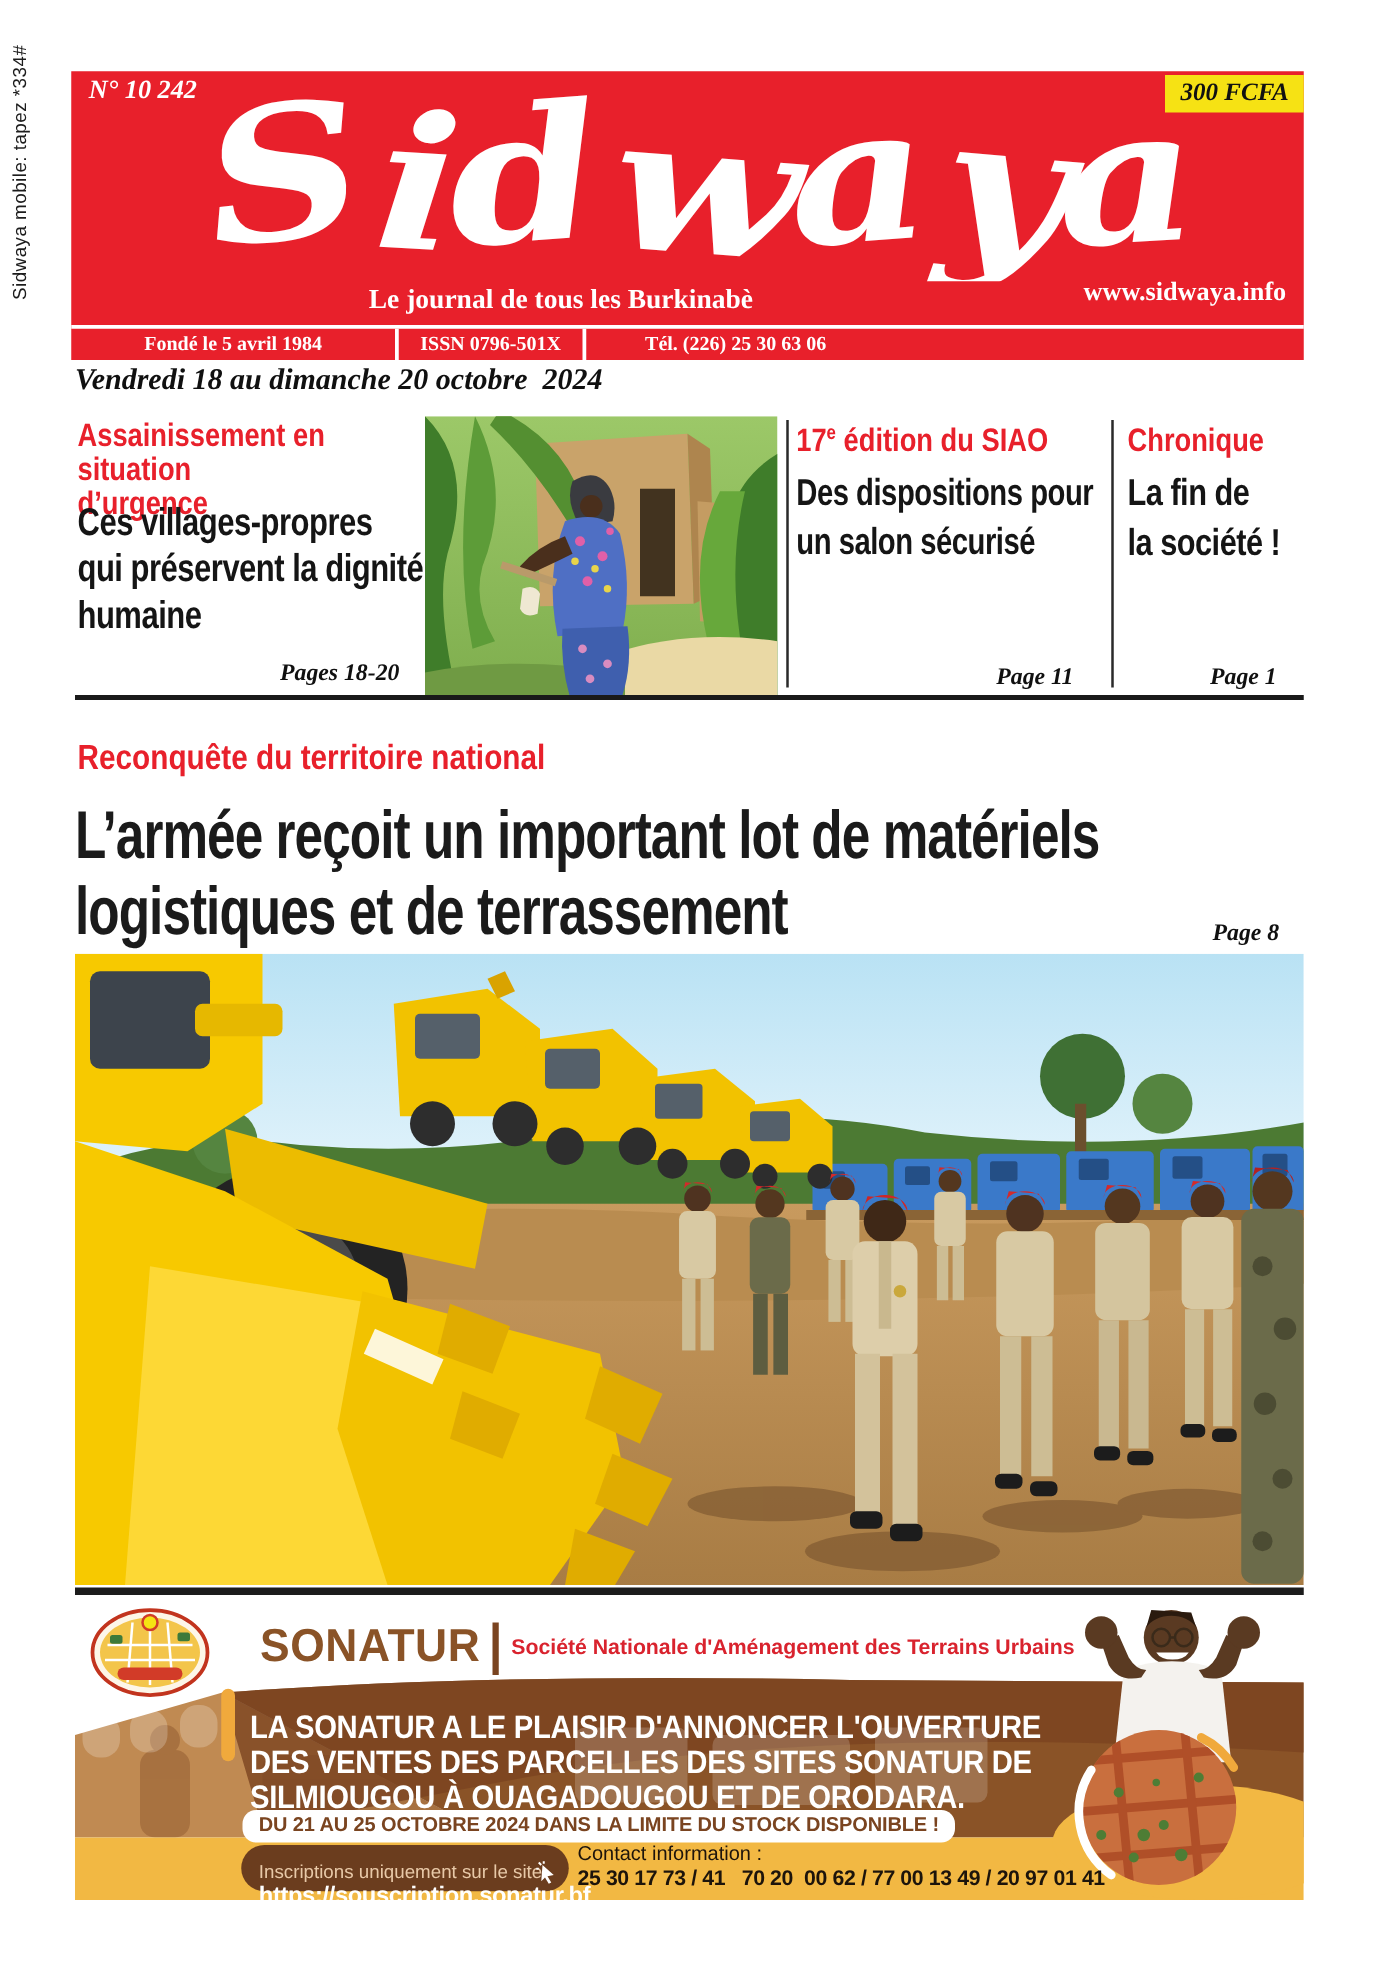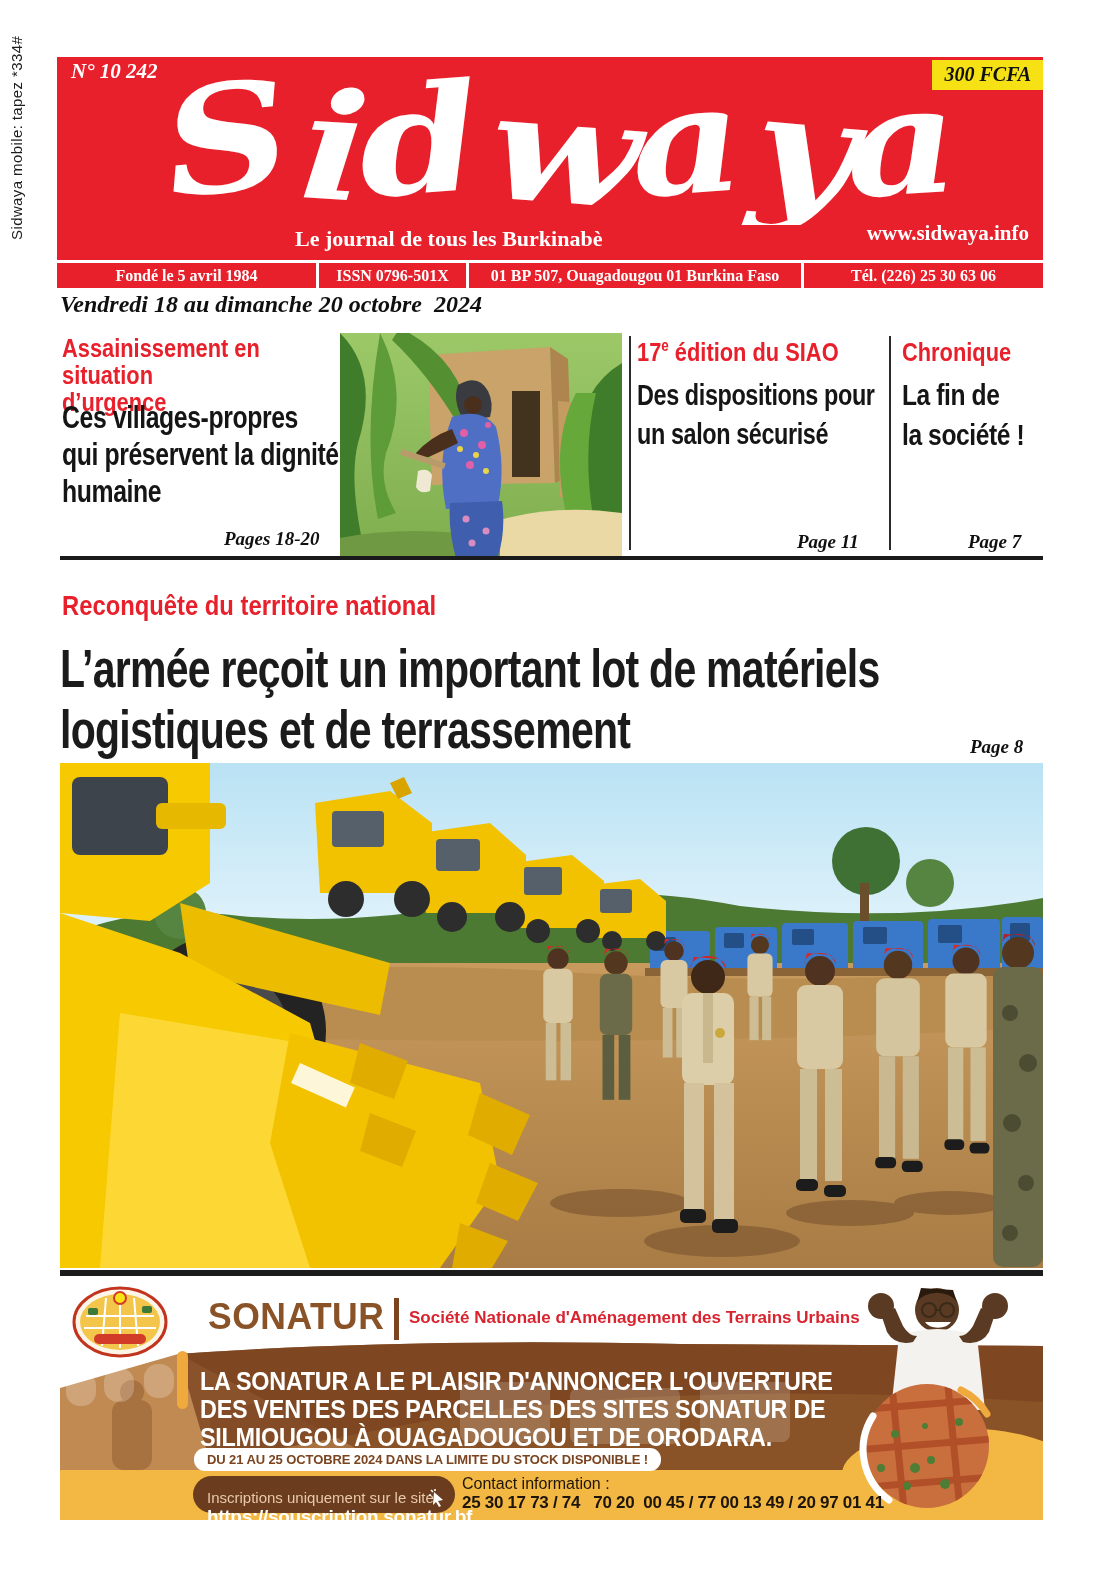--- a/index.html
+++ b/index.html
@@ -59,21 +59,21 @@
   .ad{left:60px;top:1282px;width:983px;height:238px;}
   .ad-brand{left:148px;top:14px;color:#8a5327;font-size:37px;font-weight:bold;
             letter-spacing:.5px;transform:scaleX(.96);transform-origin:0 0;}
   .ad-div{left:334px;top:16px;width:5px;height:42px;background:#7a4420;}
   .ad-sub{left:349px;top:26px;color:#d9232e;font-size:17px;font-weight:bold;}
   .ad-bar{left:117px;top:69px;width:11px;height:58px;background:#f0a93c;border-radius:6px;}
   .ann{color:#fff;font-weight:bold;font-size:26px;transform:scaleX(.9);transform-origin:0 0;
        width:760px;letter-spacing:-.3px;}
   .ann1{left:140px;top:84px;} .ann2{left:140px;top:112px;} .ann3{left:140px;top:140px;}
   .period{left:134px;top:166px;background:#fff;border-radius:11px;color:#7a4420;
-          font-size:13px;font-weight:bold;padding:4px 13px;letter-spacing:-.1px;white-space:nowrap;}
+          font-size:16px;font-weight:bold;padding:4px 13px;letter-spacing:-.1px;white-space:nowrap;}
   .urlpill{left:133px;top:194px;width:262px;height:37px;background:#6b3d1e;border-radius:19px;
            color:#fff;padding:2px 14px;box-sizing:border-box;}
   .urlnote{display:block;font-size:15px;color:#e8c9a8;margin-top:11px;}
   .urltxt{display:block;font-size:19px;font-weight:bold;letter-spacing:-.3px;}
   .cursor-ic{position:absolute;right:8px;top:12px;}
   .contact-label{left:402px;top:193px;color:#1d140b;font-size:16px;}
   .contact-nums{left:402px;top:211px;color:#1d140b;font-size:17px;font-weight:bold;white-space:pre;letter-spacing:-.3px;}
   .man-svg{left:795px;top:-2px;}
   .circle-svg{left:795px;top:94px;}
 </style>
@@ -89,21 +89,20 @@
     <text x="415" y="122" text-anchor="middle" fill="#ffffff" font-family="DejaVu Serif, serif" font-style="italic" font-weight="bold" font-size="148" textLength="790" lengthAdjust="spacingAndGlyphs">
       <tspan rotate="-7 4 -5 5 -5 6 -4">Sidwaya</tspan>
     </text>
   </svg>
   <div class="abs tagline">Le journal de tous les Burkinabè</div>
   <div class="abs website">www.sidwaya.info</div>
   <div class="abs m-sep"></div>
   <div class="abs infobar">
     <div class="cell" style="width:259px">Fondé le 5 avril 1984</div>
     <div class="cell" style="width:147px">ISSN 0796-501X</div>
-    <div class="cell" style="width:332px">01 BP 507, Ouagadougou 01 Burkina Faso</div>
     <div class="cell" style="width:239px">Tél. (226) 25 30 63 06</div>
   </div>
 </div>
 
 <div class="abs dateline">Vendredi 18 au dimanche 20 octobre  2024</div>
 
 <div class="abs cond kicker k1">
   <div>Assainissement en situation</div>
   <div>d’urgence</div>
 </div>
@@ -178,21 +177,21 @@
 </div>
 <div class="abs pref p2">Page 11</div>
 
 <div class="abs vline" style="left:889px;top:336px;height:214px"></div>
 
 <div class="abs cond kicker k3">Chronique</div>
 <div class="abs cond hl t3">
   <div>La fin de</div>
   <div>la société !</div>
 </div>
-<div class="abs pref p3">Page 7</div>
+<div class="abs pref p3">Page 1</div>
 
 <div class="abs thickrule"></div>
 
 <div class="abs cond kicker leadk">Reconquête du territoire national</div>
 <div class="abs cond leadt">
   <div>L’armée reçoit un important lot de matériels</div>
   <div>logistiques et de terrassement</div>
 </div>
 <div class="abs pref plead">Page 8</div>
 
@@ -500,14 +499,14 @@
     <svg class="cursor-ic" width="20" height="20" viewBox="0 0 20 20">
       <polygon points="7,4 16,12 11,13 14,18 12,19 9,14 6,17" fill="#ffffff"></polygon>
       <g stroke="#ffffff" stroke-width="1.6">
           <line x1="4" y1="2" x2="6" y2="4"></line>
           <line x1="2" y1="7" x2="4" y2="7"></line>
           <line x1="8" y1="1" x2="8" y2="3"></line>
         </g>
     </svg>
   </div>
   <div class="abs contact-label">Contact information :</div>
-  <div class="abs contact-nums">25 30 17 73 / 74   70 20  00 45 / 77 00 13 49 / 20 97 01 41</div>
+  <div class="abs contact-nums">25 30 17 73 / 41   70 20  00 62 / 77 00 13 49 / 20 97 01 41</div>
 </div>
 
 </body></html>

